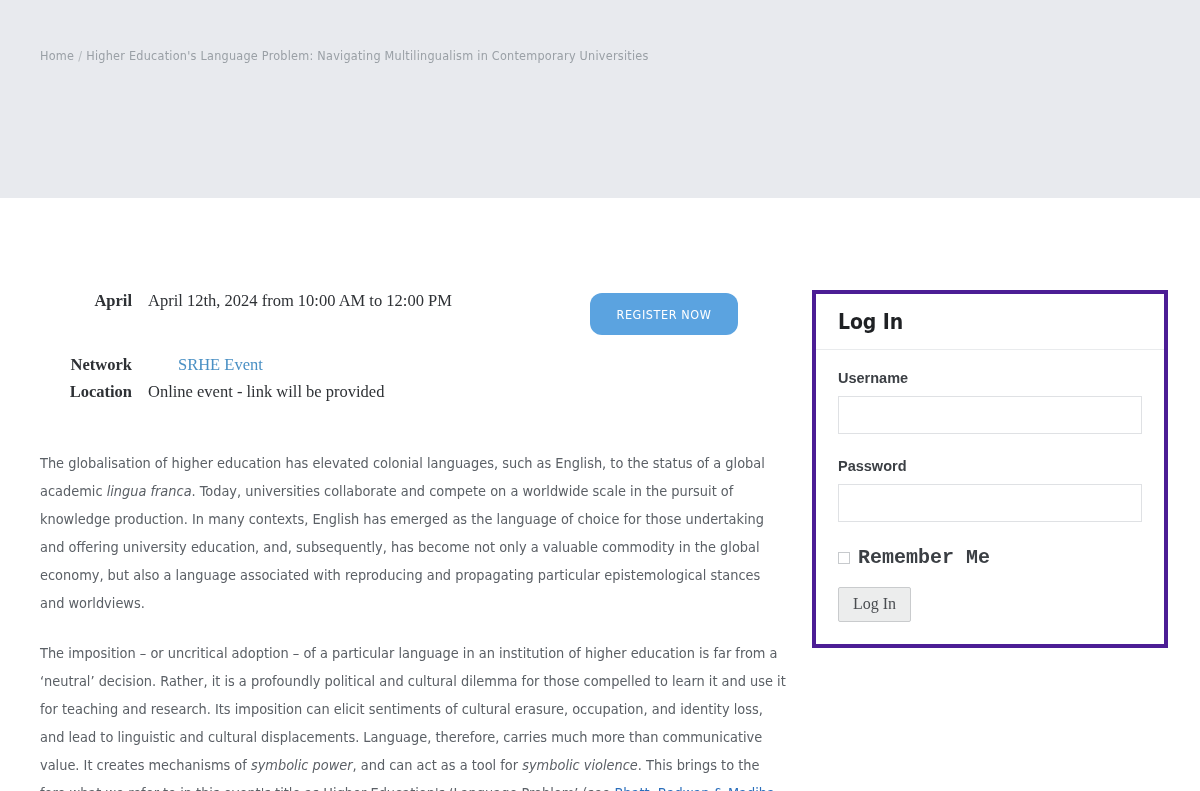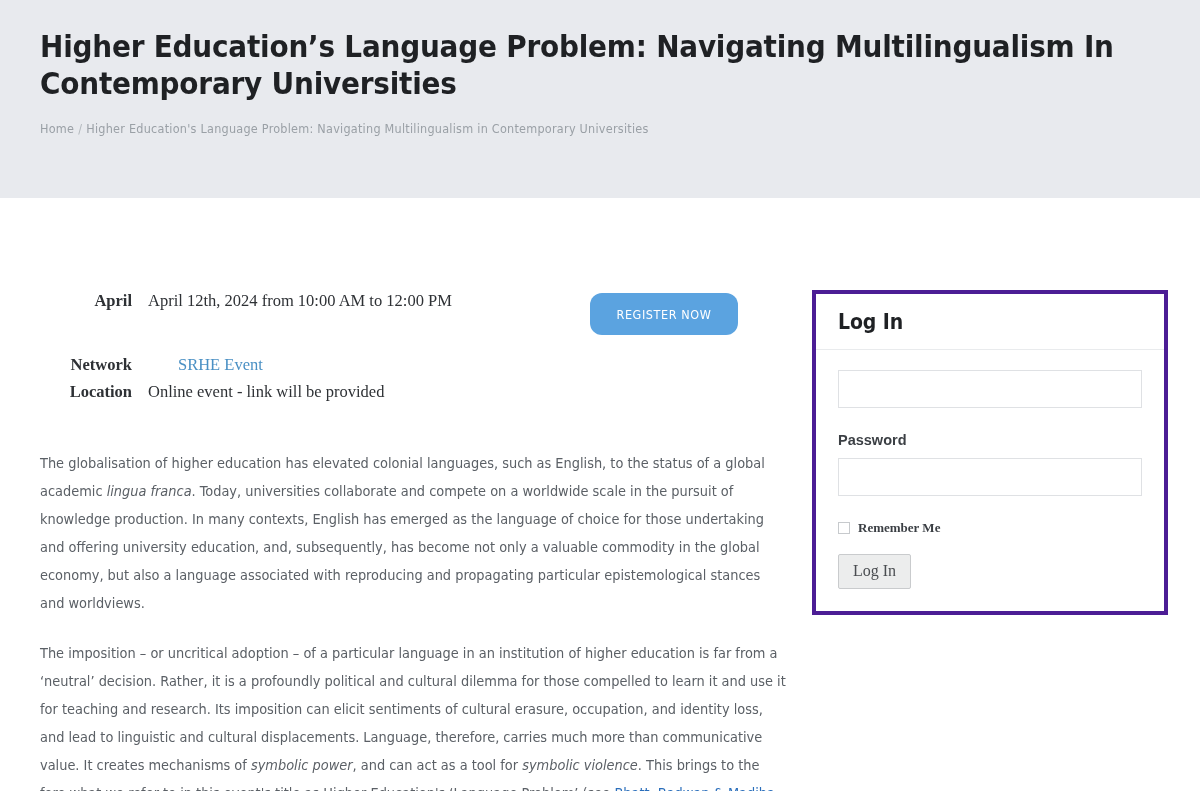--- a/index.html
+++ b/index.html
@@ -138,41 +138,40 @@
   .remember-row { display: flex; align-items: center; margin-bottom: 18px; }
   .checkbox {
     width: 12px; height: 12px;
     border: 1px solid #c7cacd;
     background: #fff;
     margin-right: 8px;
     flex: none;
     cursor: pointer;
   }
   .remember-label {
-    font-family: Liberation Serif, serif;
-    font-weight: bold;
-    font-size: 13px;
+    font-family: Liberation Mono, monospace;
+    font-weight: bold;
+    font-size: 20px;
     color: #3b3f44;
   }
   .login-btn {
     font-family: "Liberation Serif", "DejaVu Serif", serif;
     font-size: 16px;
     color: #4a4d51;
     background: #eceded;
     border: 1px solid #c9cbcd;
     border-radius: 2px;
     padding: 7px 14px 8px 14px;
     cursor: pointer;
   }
 </style>
 </head>
 <body>
 
 <div class="page-header">
-  <h1 class="page-title">Higher Education’s Language Problem: Navigating Multilingualism In Contemporary Universities</h1>
   <div class="breadcrumb">
     <a href="#">Home</a><span class="sep">/</span><span>Higher Education's Language Problem: Navigating Multilingualism in Contemporary Universities</span>
   </div>
 </div>
 
 <div class="content-wrap">
 
   <div class="main-col">
 
     <div class="event-top">
@@ -205,20 +204,21 @@
 
   </div>
 
   <div class="side-col">
 
     <div class="panel">
       <div class="panel-head">
         <h2 class="panel-title">Log In</h2>
       </div>
       <div class="panel-body">
+        <label class="field-label">Username</label>
         <input class="text-input" type="text" placeholder="" style="">
         <label class="field-label">Password</label>
         <input class="text-input" type="password" placeholder="" style="">
         <div class="remember-row">
           <span class="checkbox"></span>
           <span class="remember-label">Remember Me</span>
         </div>
         <button class="login-btn">Log In</button>
       </div>
     </div>

